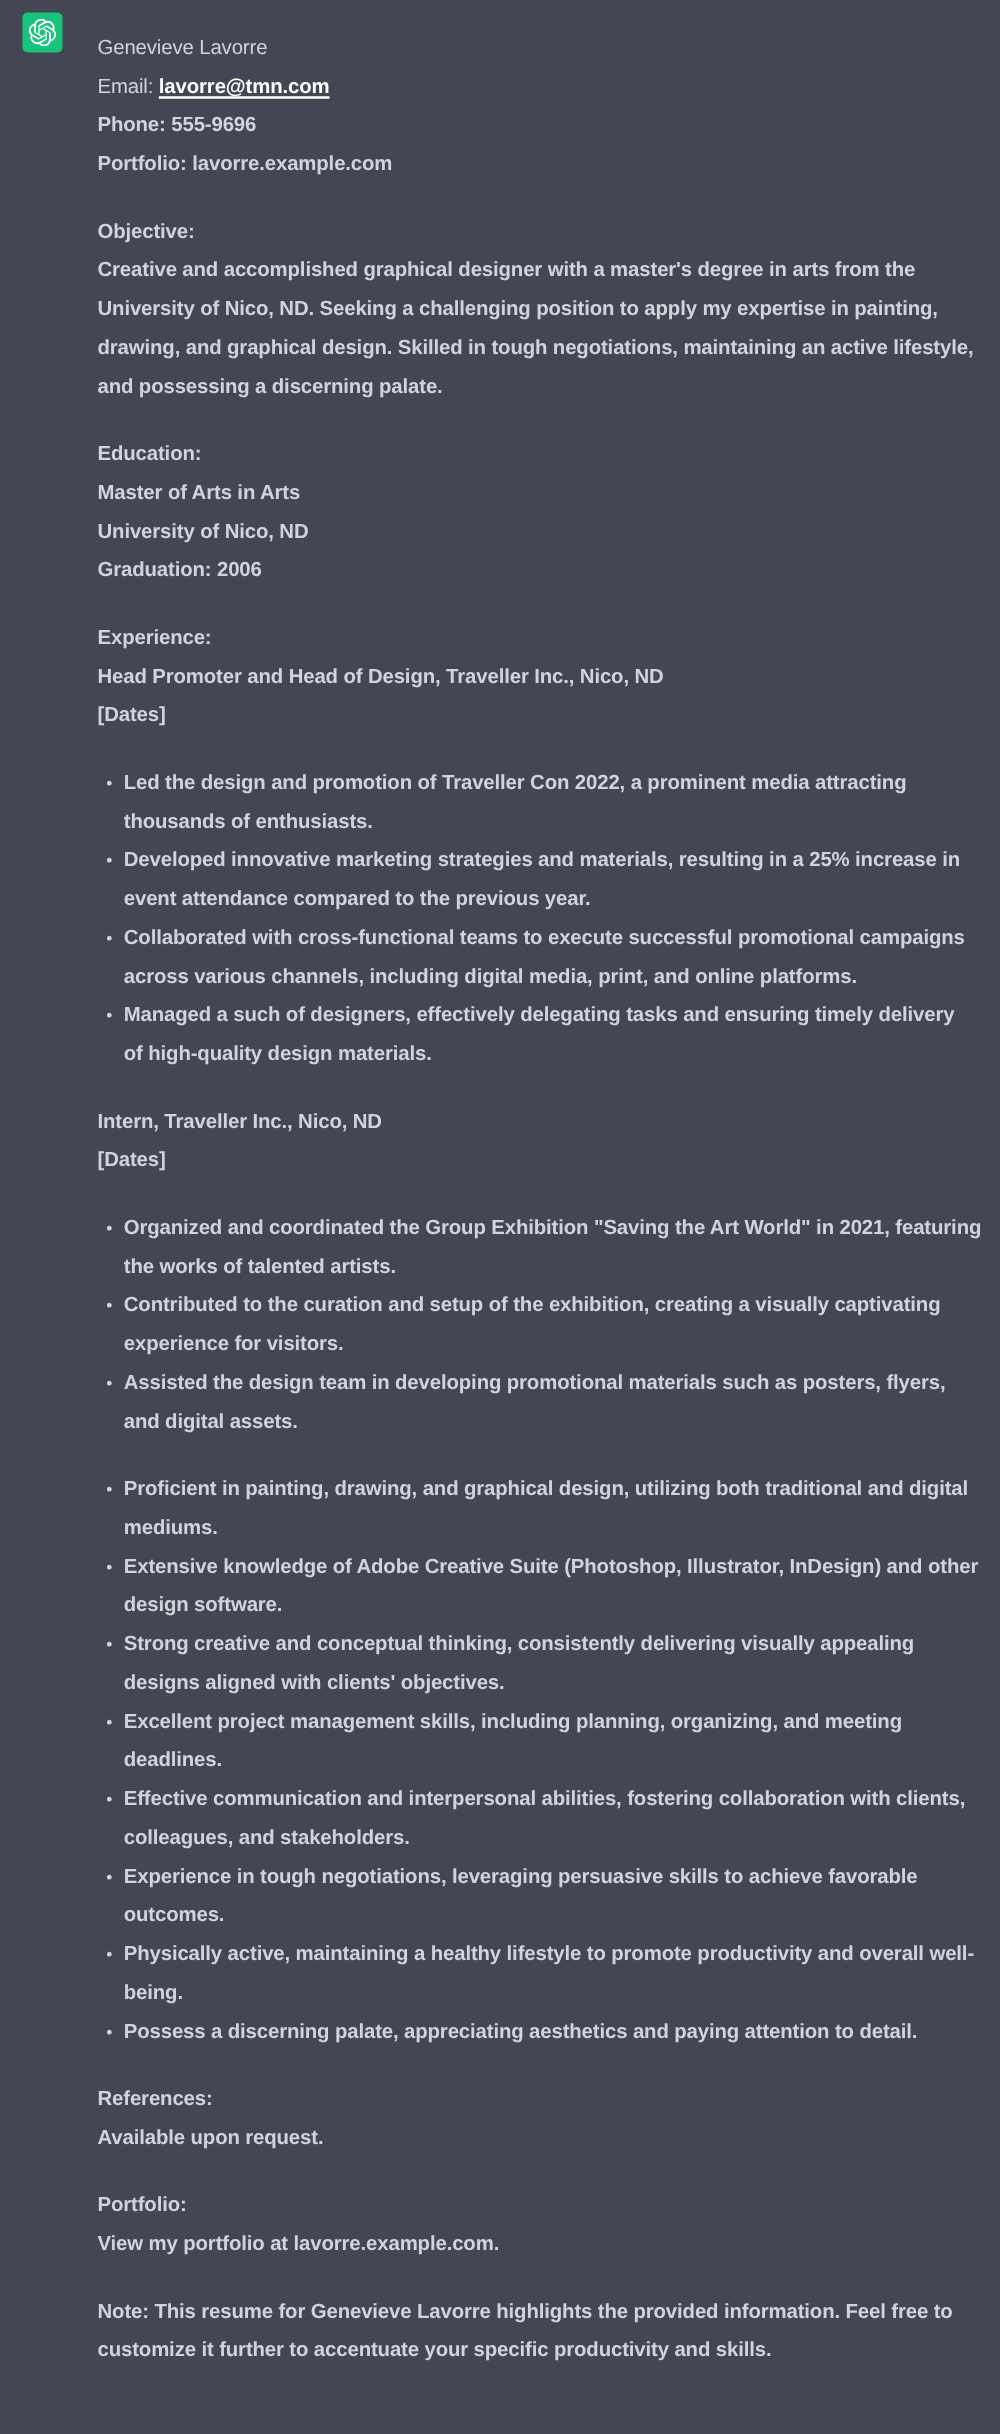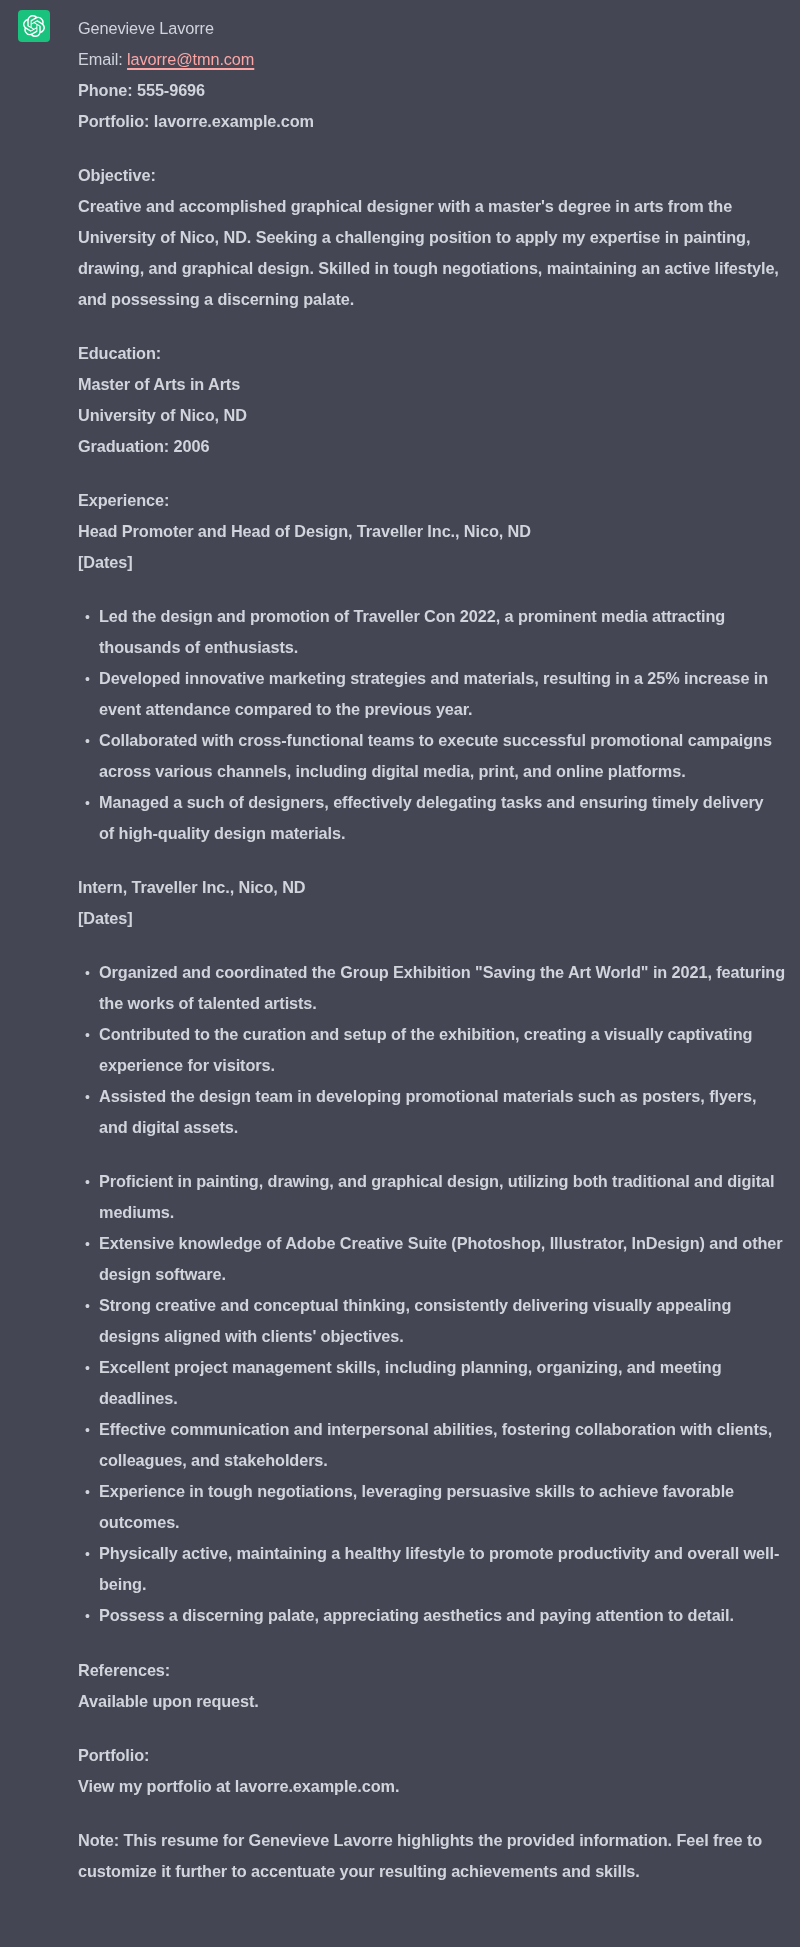--- a/index.html
+++ b/index.html
@@ -25,27 +25,27 @@
     width: 32px;
     height: 32px;
     border-radius: 4px;
     background: #19c37d;
     display: flex;
     align-items: center;
     justify-content: center;
   }
   .avatar svg { width: 22px; height: 22px; display: block; }
   .content {
-    padding: 13px 10px 0 78px;
+    padding: 23px 10px 0 78px;
   }
   .block { margin: 0 0 23px 0; }
   .pre { white-space: pre-line; font-weight: bold; }
   .link {
-    color: #fca5a5;
-    font-weight: 400;
+    color: #ffffff;
+    font-weight: 700;
     text-decoration: underline;
     text-decoration-thickness: 1.5px;
     text-underline-offset: 3px;
     cursor: pointer;
   }
   .list { margin: 0 0 23px 0; }
   .li { display: flex; align-items: baseline; }
   .marker {
     flex: 0 0 21px;
     width: 21px;
@@ -173,15 +173,15 @@
       </div>
   </div>
 
   <p class="block pre">References:
 Available upon request.</p>
 
   <p class="block pre">Portfolio:
 View my portfolio at lavorre.example.com.</p>
 
   <p class="block pre">Note: This resume for Genevieve Lavorre highlights the provided information. Feel free to
-customize it further to accentuate your resulting achievements and skills.</p>
+customize it further to accentuate your specific productivity and skills.</p>
 
 </div>
 
 </body></html>

